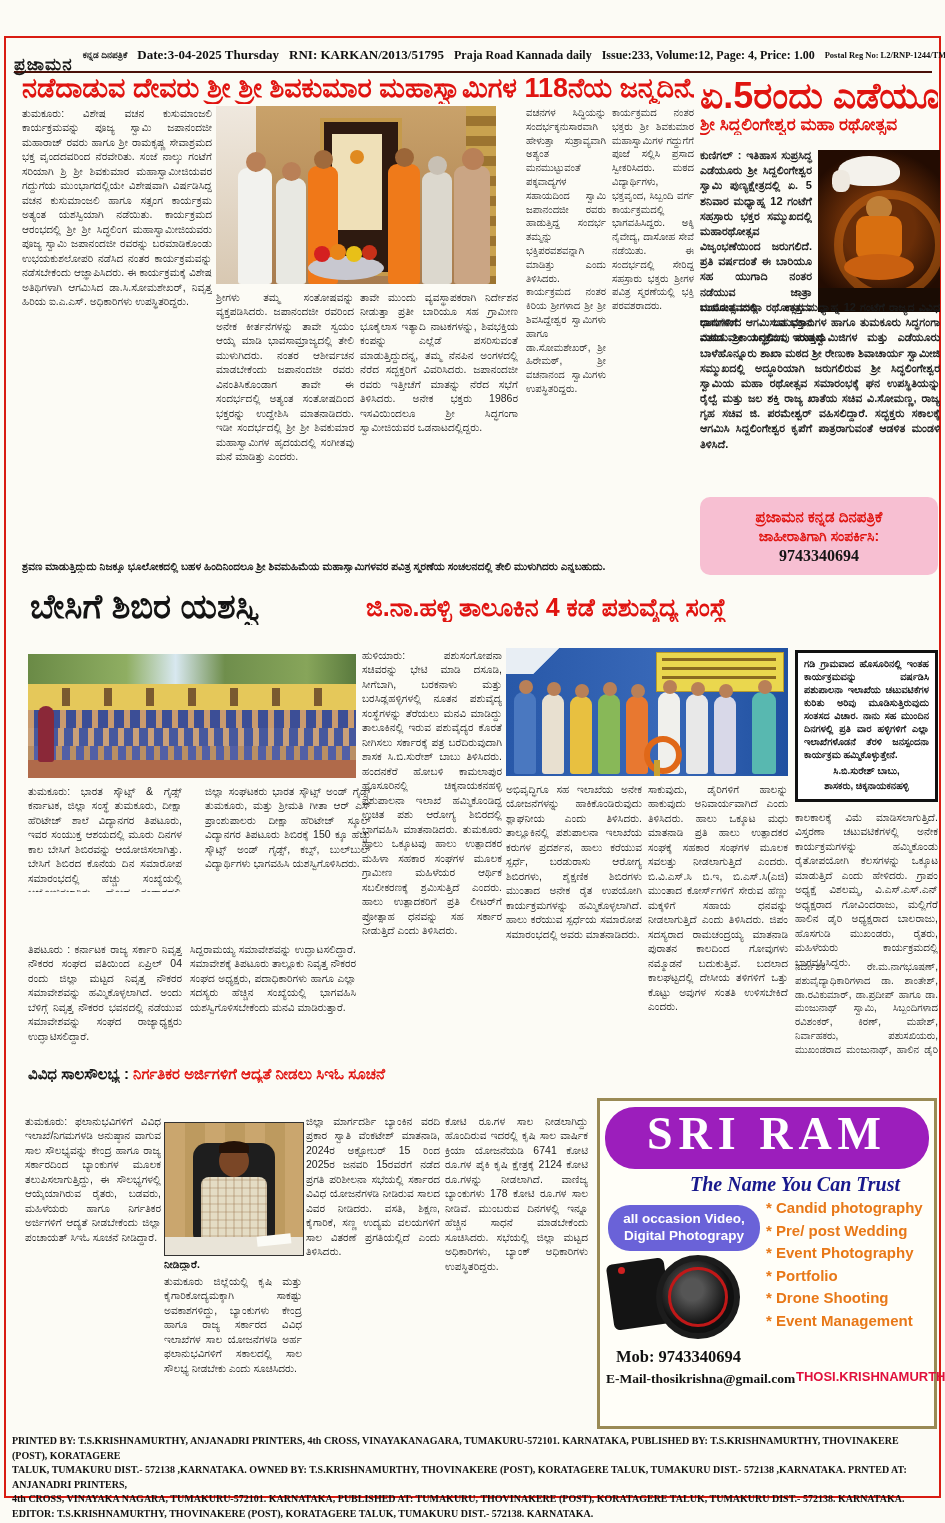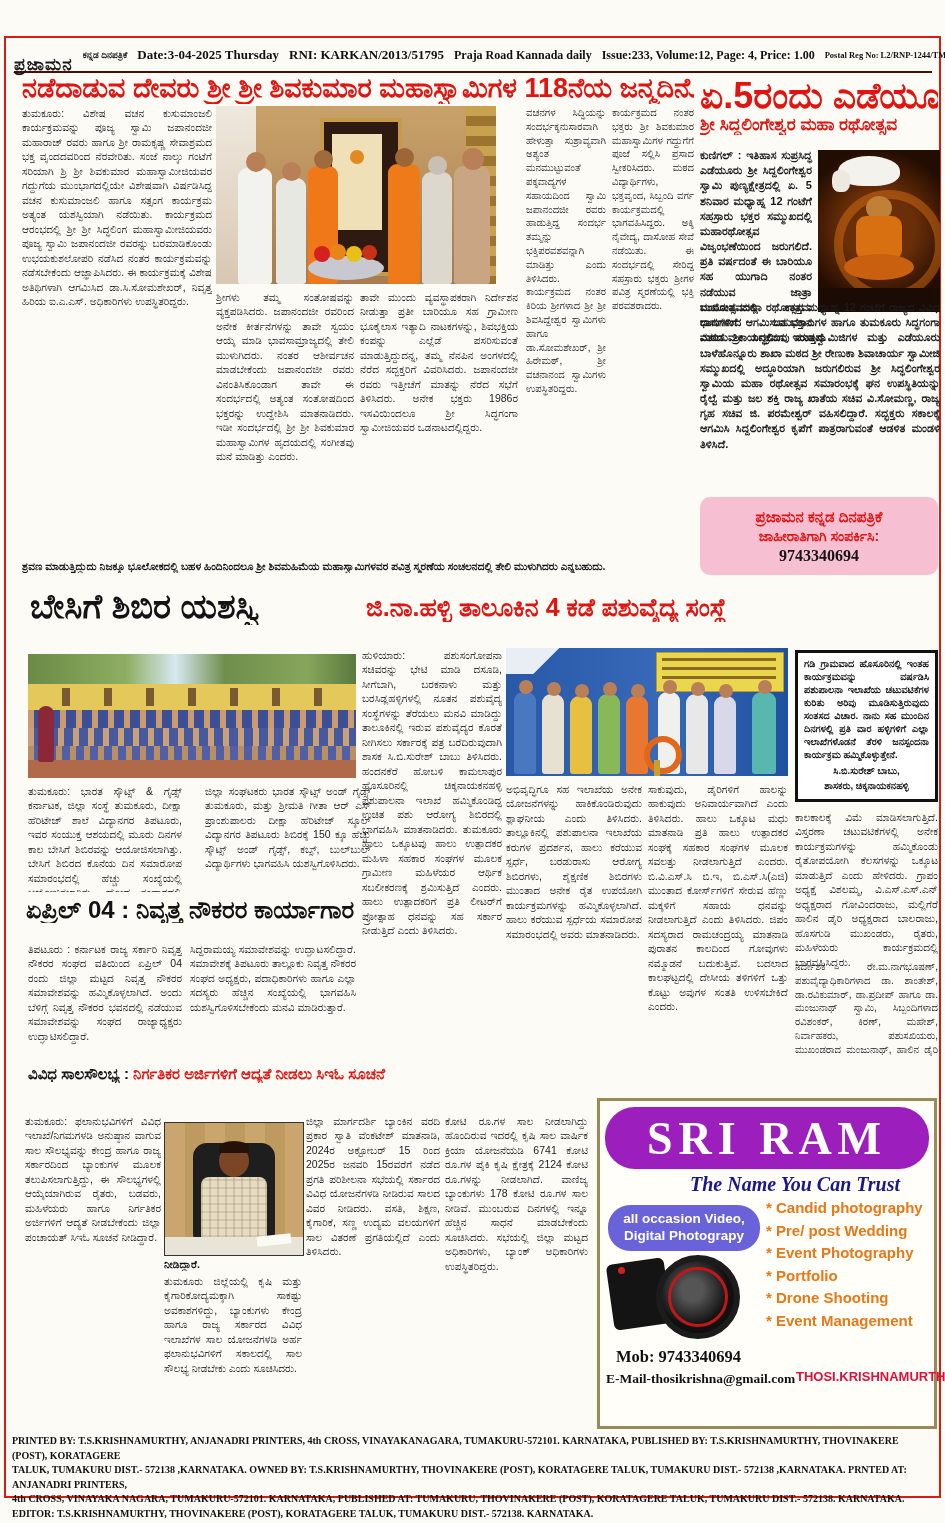--- a/index.html
+++ b/index.html
@@ -32,21 +32,21 @@
   .pinkbox .l3{color:#151515;font-size:16px;font-weight:800;font-family:"Liberation Serif",serif;}
   
   .quotebox{position:absolute;left:795px;top:650px;width:143px;height:152px;border:3px solid #111;
             padding:5px 6px;box-sizing:border-box;font-size:9.6px;line-height:1.35;font-weight:700;
             text-align:justify;color:#111;overflow:hidden;background:#fff;}
   .quotebox .attr{text-align:center;font-weight:800;margin-top:3px;}
   
   .ad{position:absolute;left:597px;top:1098px;width:340px;height:331px;background:#fffef8;
       border:3px solid #9a8a55;box-sizing:border-box;}
   .ad-banner{position:absolute;left:5px;top:6px;width:324px;height:62px;background:#9c1ebc;
-             border-radius:30px;display:flex;align-items:center;justify-content:center;}
+             border-radius:30px;display:flex;align-items:flex-start;justify-content:center;}
   .ad-banner span{color:#fff;font-family:"Liberation Serif",serif;font-weight:800;font-size:46px;letter-spacing:6px;}
   .ad-tag{position:absolute;left:60px;top:72px;width:270px;text-align:center;color:#18188c;
           font-family:"Liberation Serif",serif;font-style:italic;font-weight:800;font-size:20px;}
   .ad-pill{position:absolute;left:8px;top:104px;width:152px;height:46px;background:#6a62d8;border-radius:22px;
            color:#fff;font-weight:800;font-size:13.5px;display:flex;align-items:center;justify-content:center;
            text-align:center;line-height:1.25;padding:0 6px;box-sizing:border-box;}
   .ad-services{position:absolute;left:166px;top:96px;width:168px;color:#e87818;font-weight:800;
                font-size:15px;line-height:1.5;}
   .ad-mob{position:absolute;left:16px;top:246px;font-weight:800;font-size:16.5px;color:#111;
           font-family:"Liberation Serif",serif;}
@@ -154,21 +154,20 @@
     <div class="abs" style="left:0;top:56px;width:328px;height:18px;background:repeating-linear-gradient(90deg,#c99b6e 0 6px,#3c4e96 6px 16px);"></div>
     <div class="abs" style="left:0;top:74px;width:328px;height:18px;background:repeating-linear-gradient(90deg,#caa078 0 6px,#46589e 6px 15px);"></div>
     <div class="abs" style="left:0;top:92px;width:328px;height:16px;background:repeating-linear-gradient(90deg,#b98f64 0 6px,#525fa6 6px 14px);"></div>
     <div class="abs" style="left:0;top:106px;width:328px;height:18px;background:#b06a4a;"></div>
     <div class="person" style="left:10px;top:52px;width:16px;height:56px;background:#8a2838;"></div>
   </div>
 
   <div class="col" style="left:28px;top:784px;width:154px;height:108px;">ತುಮಕೂರು: ಭಾರತ ಸ್ಕೌಟ್ಸ್ &amp; ಗೈಡ್ಸ್ ಕರ್ನಾಟಕ, ಜಿಲ್ಲಾ ಸಂಸ್ಥೆ ತುಮಕೂರು, ದೀಕ್ಷಾ ಹೆರಿಟೇಜ್ ಶಾಲೆ ವಿದ್ಯಾನಗರ ತಿಪಟೂರು, ಇವರ ಸಂಯುಕ್ತ ಆಶಯದಲ್ಲಿ ಮೂರು ದಿನಗಳ ಕಾಲ ಬೇಸಿಗೆ ಶಿಬಿರವನ್ನು ಆಯೋಜಿಸಲಾಗಿತ್ತು. ಬೇಸಿಗೆ ಶಿಬಿರದ ಕೊನೆಯ ದಿನ ಸಮಾರೋಪ ಸಮಾರಂಭದಲ್ಲಿ ಹೆಚ್ಚು ಸಂಖ್ಯೆಯಲ್ಲಿ ಆಯೋಜಿಸಲಾಗಿತ್ತು. ಹೋದ ಸಂವಾರದಲ್ಲಿ ಆಯೋಜಿಸಲಾಗಿತ್ತ. ಹೇರ ಕಾರ್ಯದರ್ಶಿಗಳ ದಿನ್ನಾ ಹೆರಿಟೇಜ್ ಸ್ಕೂಲ್ ಹಾಗೂ ಹೆಚ್ ಆರ್ ಕಾರ್ಯದರ್ಶಿಗಳು ಭಾಗವಹಿಸಿದ್ದರು.</div>
   <div class="col" style="left:205px;top:784px;width:166px;height:108px;">ಜಿಲ್ಲಾ ಸಂಘಟಕರು ಭಾರತ ಸ್ಕೌಟ್ಸ್ ಅಂಡ್ ಗೈಡ್ಸ್ ತುಮಕೂರು, ಮತ್ತು ಶ್ರೀಮತಿ ಗೀತಾ ಆರ್ ಎಸ್ ಪ್ರಾಂಶುಪಾಲರು ದೀಕ್ಷಾ ಹೆರಿಟೇಜ್ ಸ್ಕೂಲ್ ವಿದ್ಯಾನಗರ ತಿಪಟೂರು ಶಿಬಿರಕ್ಕೆ 150 ಕ್ಕೂ ಹೆಚ್ಚು ಸ್ಕೌಟ್ಸ್ ಅಂಡ್ ಗೈಡ್ಸ್, ಕಬ್ಸ್, ಬುಲ್‌ಬುಲ್ ವಿದ್ಯಾರ್ಥಿಗಳು ಭಾಗವಹಿಸಿ ಯಶಸ್ವಿಗೊಳಿಸಿದರು.</div>
 
-  <div class="headline hl-black" style="left:26px;top:897px;width:334px;font-size:24px;">ಏಪ್ರಿಲ್ 04 : ನಿವೃತ್ತ ನೌಕರರ ಕಾರ್ಯಾಗಾರ</div>
   <div class="col" style="left:28px;top:942px;width:154px;height:116px;">ತಿಪಟೂರು : ಕರ್ನಾಟಕ ರಾಜ್ಯ ಸರ್ಕಾರಿ ನಿವೃತ್ತ ನೌಕರರ ಸಂಘದ ವತಿಯಿಂದ ಏಪ್ರಿಲ್ 04 ರಂದು ಜಿಲ್ಲಾ ಮಟ್ಟದ ನಿವೃತ್ತ ನೌಕರರ ಸಮಾವೇಶವನ್ನು ಹಮ್ಮಿಕೊಳ್ಳಲಾಗಿದೆ. ಅಂದು ಬೆಳಿಗ್ಗೆ ನಿವೃತ್ತ ನೌಕರರ ಭವನದಲ್ಲಿ ನಡೆಯುವ ಸಮಾವೇಶವನ್ನು ಸಂಘದ ರಾಜ್ಯಾಧ್ಯಕ್ಷರು ಉದ್ಘಾಟಿಸಲಿದ್ದಾರೆ.</div>
   <div class="col" style="left:190px;top:942px;width:166px;height:116px;">ಸಿದ್ದರಾಮಯ್ಯ ಸಮಾವೇಶವನ್ನು ಉದ್ಘಾಟಸಲಿದ್ದಾರೆ. ಸಮಾವೇಶಕ್ಕೆ ತಿಪಟೂರು ತಾಲ್ಲೂಕು ನಿವೃತ್ತ ನೌಕರರ ಸಂಘದ ಅಧ್ಯಕ್ಷರು, ಪದಾಧಿಕಾರಿಗಳು ಹಾಗೂ ಎಲ್ಲಾ ಸದಸ್ಯರು ಹೆಚ್ಚಿನ ಸಂಖ್ಯೆಯಲ್ಲಿ ಭಾಗವಹಿಸಿ ಯಶಸ್ವಿಗೊಳಿಸಬೇಕೆಂದು ಮನವಿ ಮಾಡಿರುತ್ತಾರೆ.</div>
 
   <div class="col" style="left:362px;top:648px;width:140px;height:410px;">ಹುಳಿಯಾರು: ಪಶುಸಂಗೋಪನಾ ಸಚಿವರನ್ನು ಭೇಟಿ ಮಾಡಿ ದಸೂಡಿ, ಸೀಗೆಬಾಗಿ, ಬರಕನಾಳು ಮತ್ತು ಬರಸಿಡ್ಲಹಳ್ಳಿಗಳಲ್ಲಿ ನೂತನ ಪಶುವೈದ್ಯ ಸಂಸ್ಥೆಗಳನ್ನು ತೆರೆಯಲು ಮನವಿ ಮಾಡಿದ್ದು ತಾಲೂಕಿನಲ್ಲಿ ಇರುವ ಪಶುವೈದ್ಯರ ಕೊರತೆ ನೀಗಿಸಲು ಸರ್ಕಾರಕ್ಕೆ ಪತ್ರ ಬರೆದಿರುವುದಾಗಿ ಶಾಸಕ ಸಿ.ಬಿ.ಸುರೇಶ್ ಬಾಬು ತಿಳಿಸಿದರು. ಹಂದನಕೆರೆ ಹೋಬಳಿ ಕಾಮಲಾಪುರ ಹೊಸೂರಿನಲ್ಲಿ ಚಿಕ್ಕನಾಯಕನಹಳ್ಳಿ ಪಶುಪಾಲನಾ ಇಲಾಖೆ ಹಮ್ಮಿಕೊಂಡಿದ್ದ ಉಚಿತ ಪಶು ಆರೋಗ್ಯ ಶಿಬಿರದಲ್ಲಿ ಭಾಗವಹಿಸಿ ಮಾತನಾಡಿದರು. ತುಮಕೂರು ಹಾಲು ಒಕ್ಕೂಟವು ಹಾಲು ಉತ್ಪಾದಕರ ಮಹಿಳಾ ಸಹಕಾರ ಸಂಘಗಳ ಮೂಲಕ ಗ್ರಾಮೀಣ ಮಹಿಳೆಯರ ಆರ್ಥಿಕ ಸಬಲೀಕರಣಕ್ಕೆ ಶ್ರಮಿಸುತ್ತಿದೆ ಎಂದರು. ಹಾಲು ಉತ್ಪಾದಕರಿಗೆ ಪ್ರತಿ ಲೀಟರ್‌ಗೆ ಪ್ರೋತ್ಸಾಹ ಧನವನ್ನು ಸಹ ಸರ್ಕಾರ ನೀಡುತ್ತಿದೆ ಎಂದು ತಿಳಿಸಿದರು.</div>
 
   <div class="photo" style="left:506px;top:648px;width:282px;height:128px;background:linear-gradient(90deg,#2858a8,#3868b8 55%,#2050a0);">
     <div class="abs" style="left:0;top:0;width:70px;height:26px;background:linear-gradient(135deg,#e8eef4 55%,transparent 56%);"></div>
     <div class="abs" style="left:150px;top:4px;width:126px;height:38px;background:#ead74e;border:1px solid #b89a2a;"></div>
     <div class="abs" style="left:156px;top:10px;width:114px;height:26px;background:repeating-linear-gradient(#8a6a20 0 3px,transparent 3px 9px);"></div>
     <div class="person" style="left:8px;top:44px;width:22px;height:82px;background:#4a78c0;"></div>

